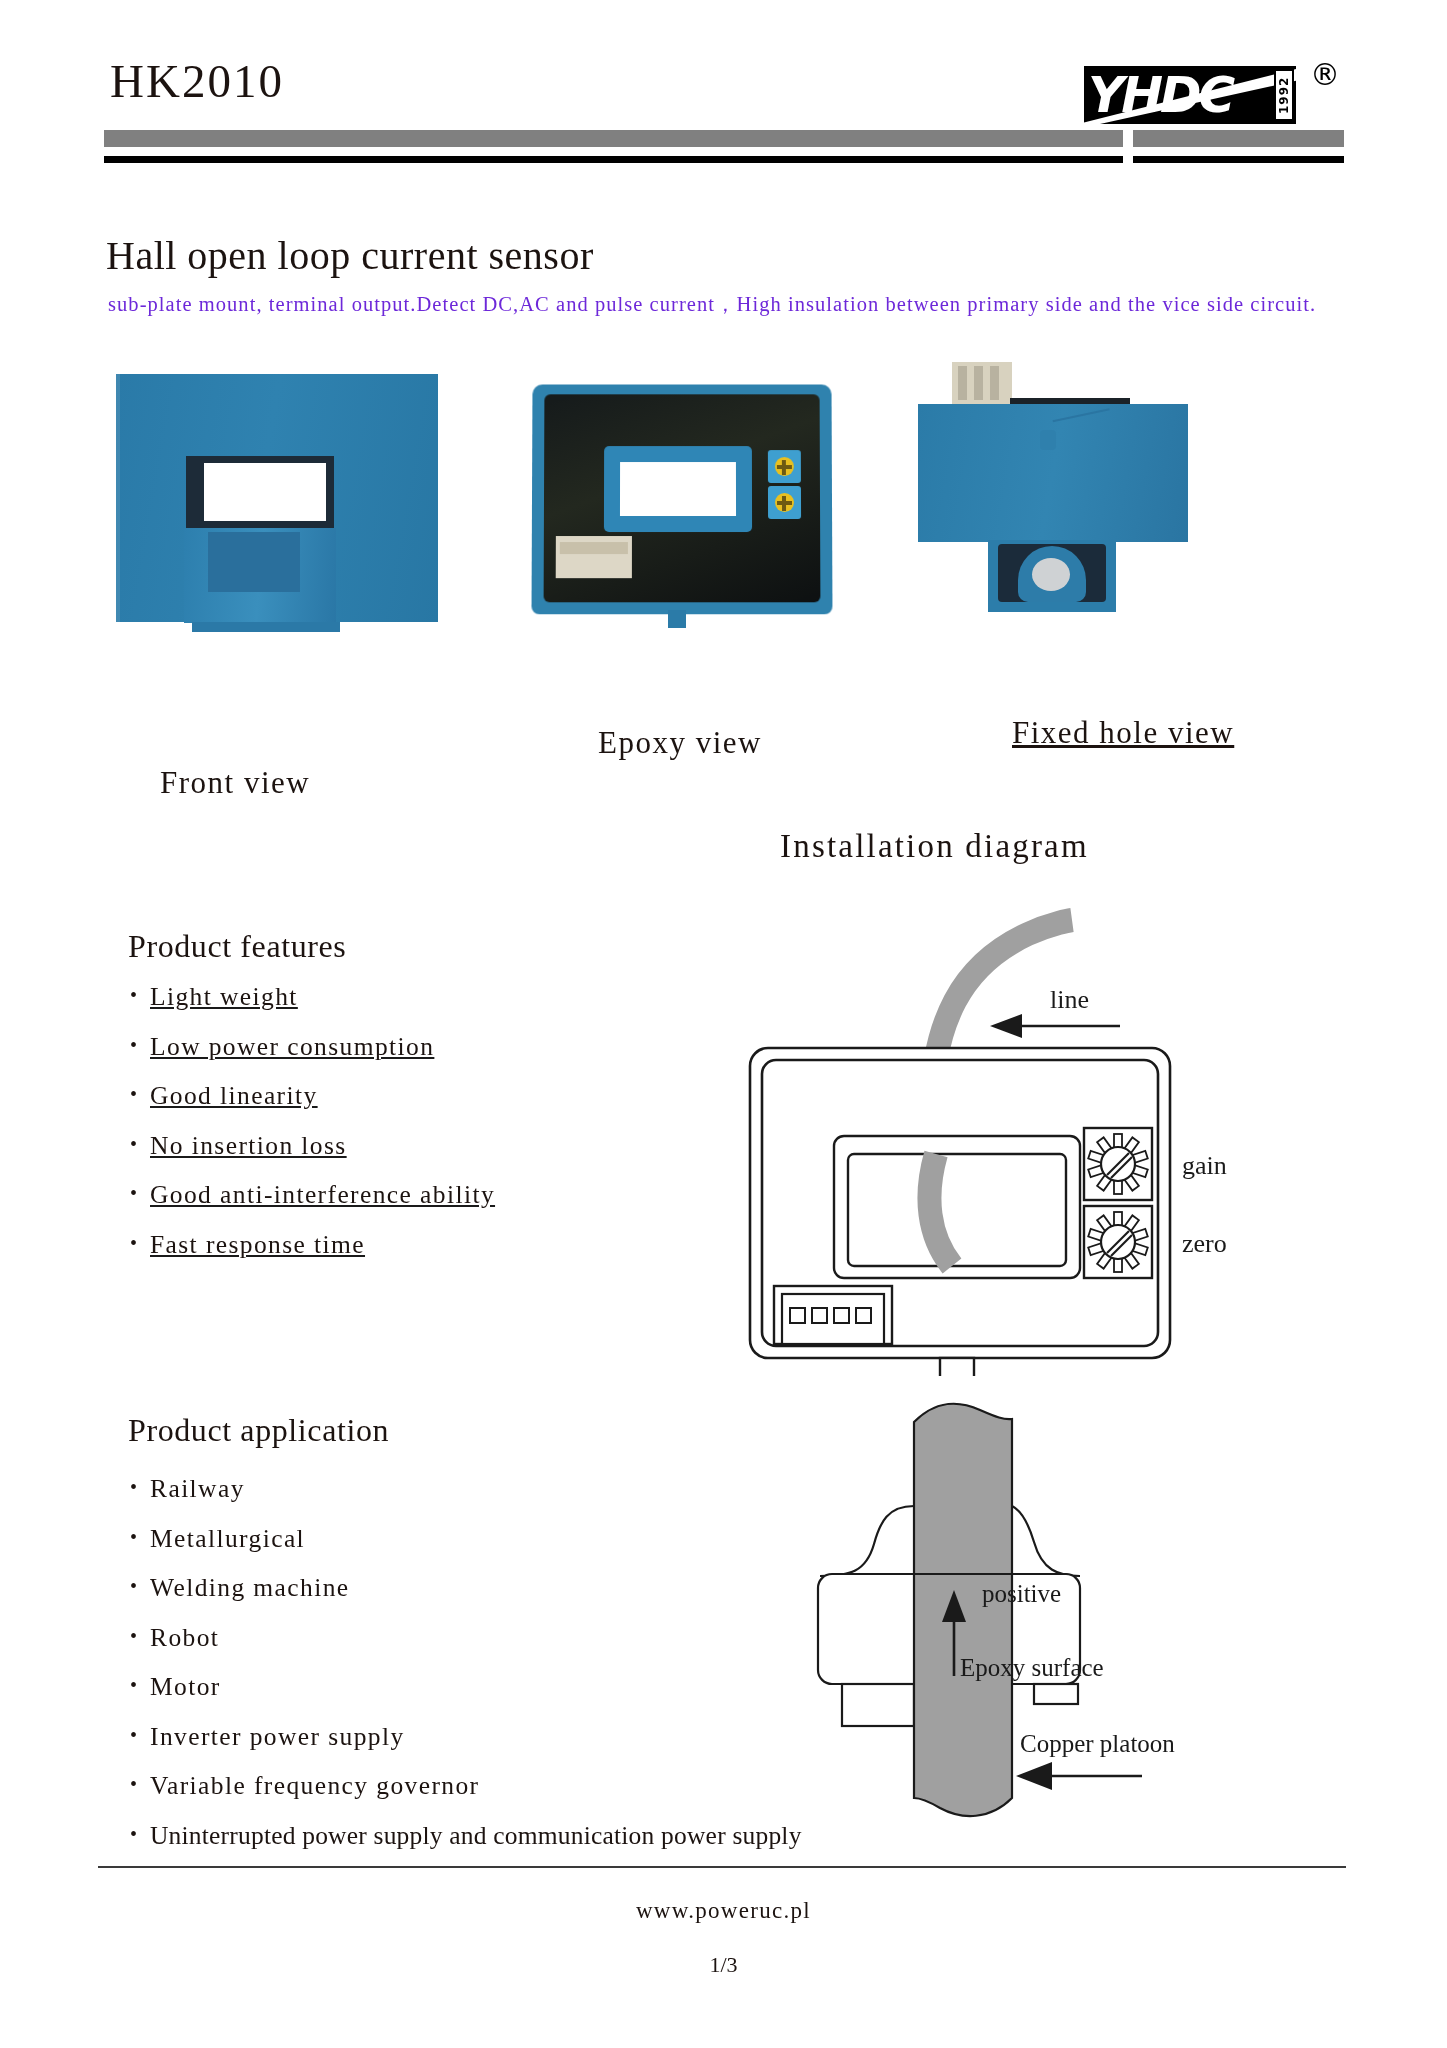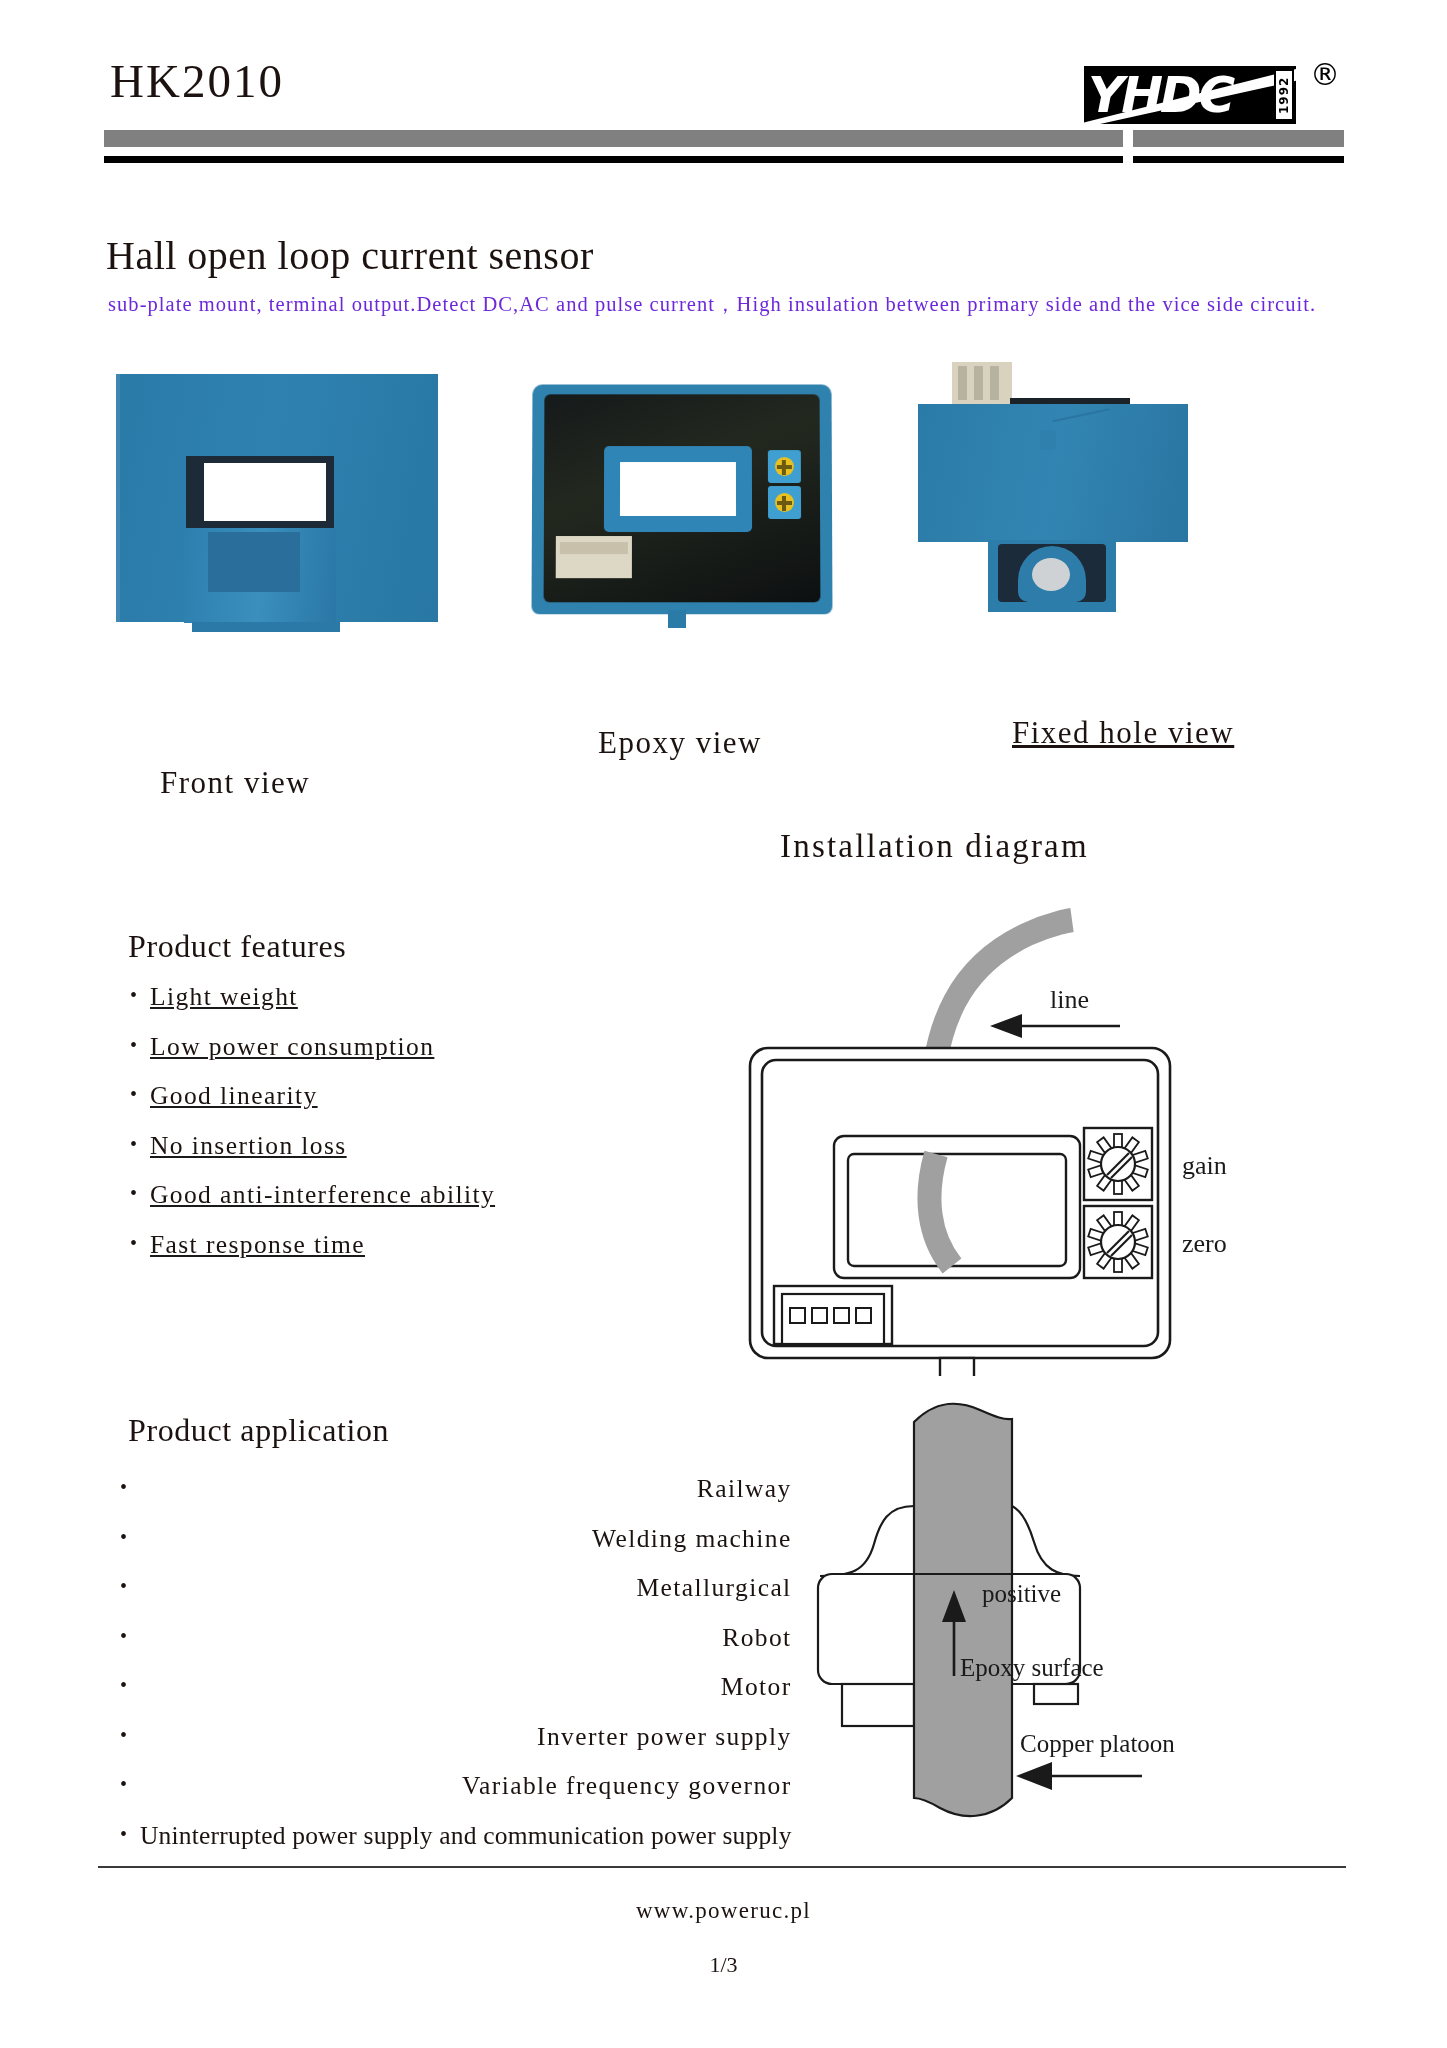--- a/index.html
+++ b/index.html
@@ -325,21 +325,21 @@
   }
   .bullets li::before {
     content: "\2022";
     position: absolute;
     left: 2px;
     top: -1px;
     font-size: 20px;
   }
   #features-list { left: 128px; top: 972px; text-decoration: underline; }
   #features-list li { line-height: 49.5px; }
-  #applications-list { left: 118px; top: 1464px; text-align: right; }
+  #applications-list { left: 128px; top: 1464px; }
   #applications-list li { line-height: 49.5px; }
   #applications-list li:last-child { letter-spacing: 0.2px; }
 
   
   #diagram-top {
     position: absolute;
     left: 712px;
     top: 896px;
     width: 580px;
     height: 480px;
@@ -472,22 +472,22 @@
   <li>Light weight</li>
   <li>Low power consumption</li>
   <li>Good linearity</li>
   <li>No insertion loss</li>
   <li>Good anti-interference ability</li>
   <li>Fast response time</li>
 </ul>
 
 <ul id="applications-list" class="bullets">
   <li>Railway</li>
+  <li>Metallurgical</li>
   <li>Welding machine</li>
-  <li>Metallurgical</li>
   <li>Robot</li>
   <li>Motor</li>
   <li>Inverter power supply</li>
   <li>Variable frequency governor</li>
   <li>Uninterrupted power supply and communication power supply</li>
 </ul>
 
 <div id="diagram-top">
   <svg width="580" height="480" viewBox="0 0 580 480">
 

